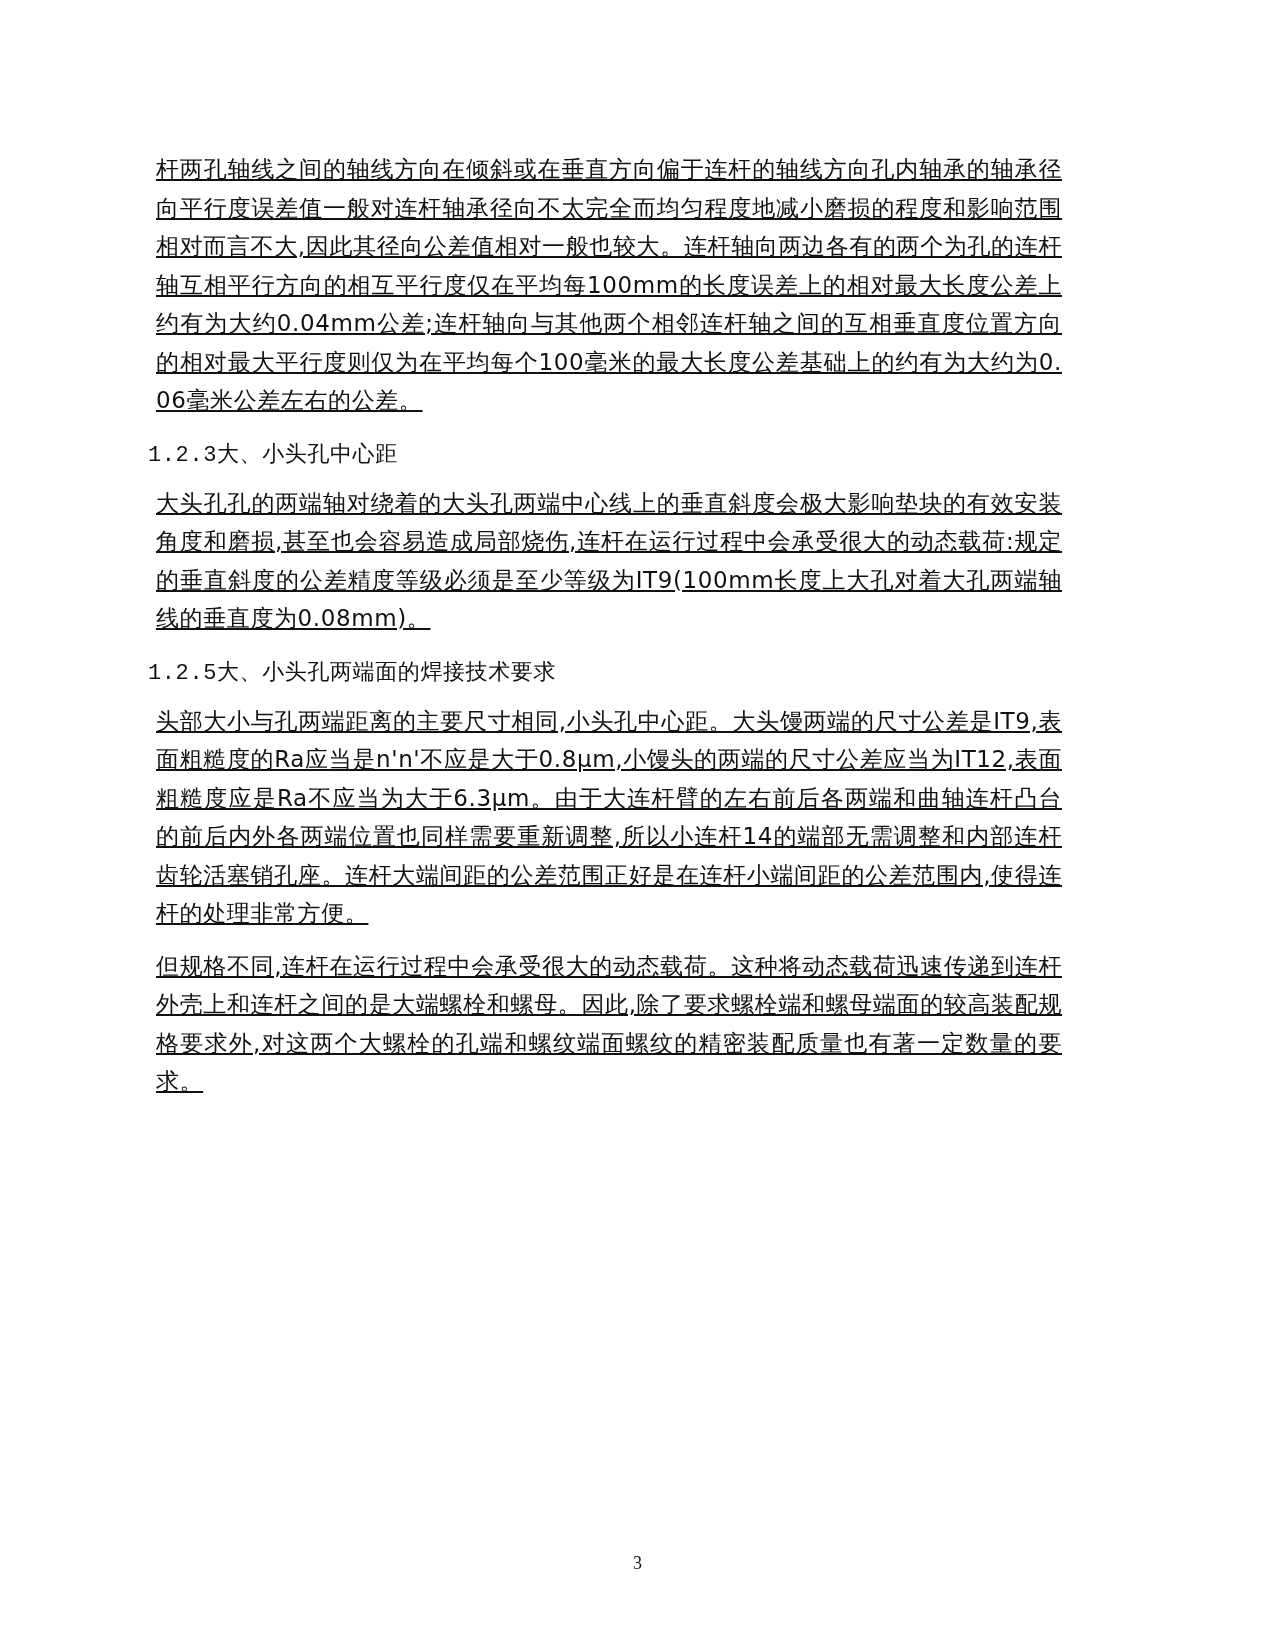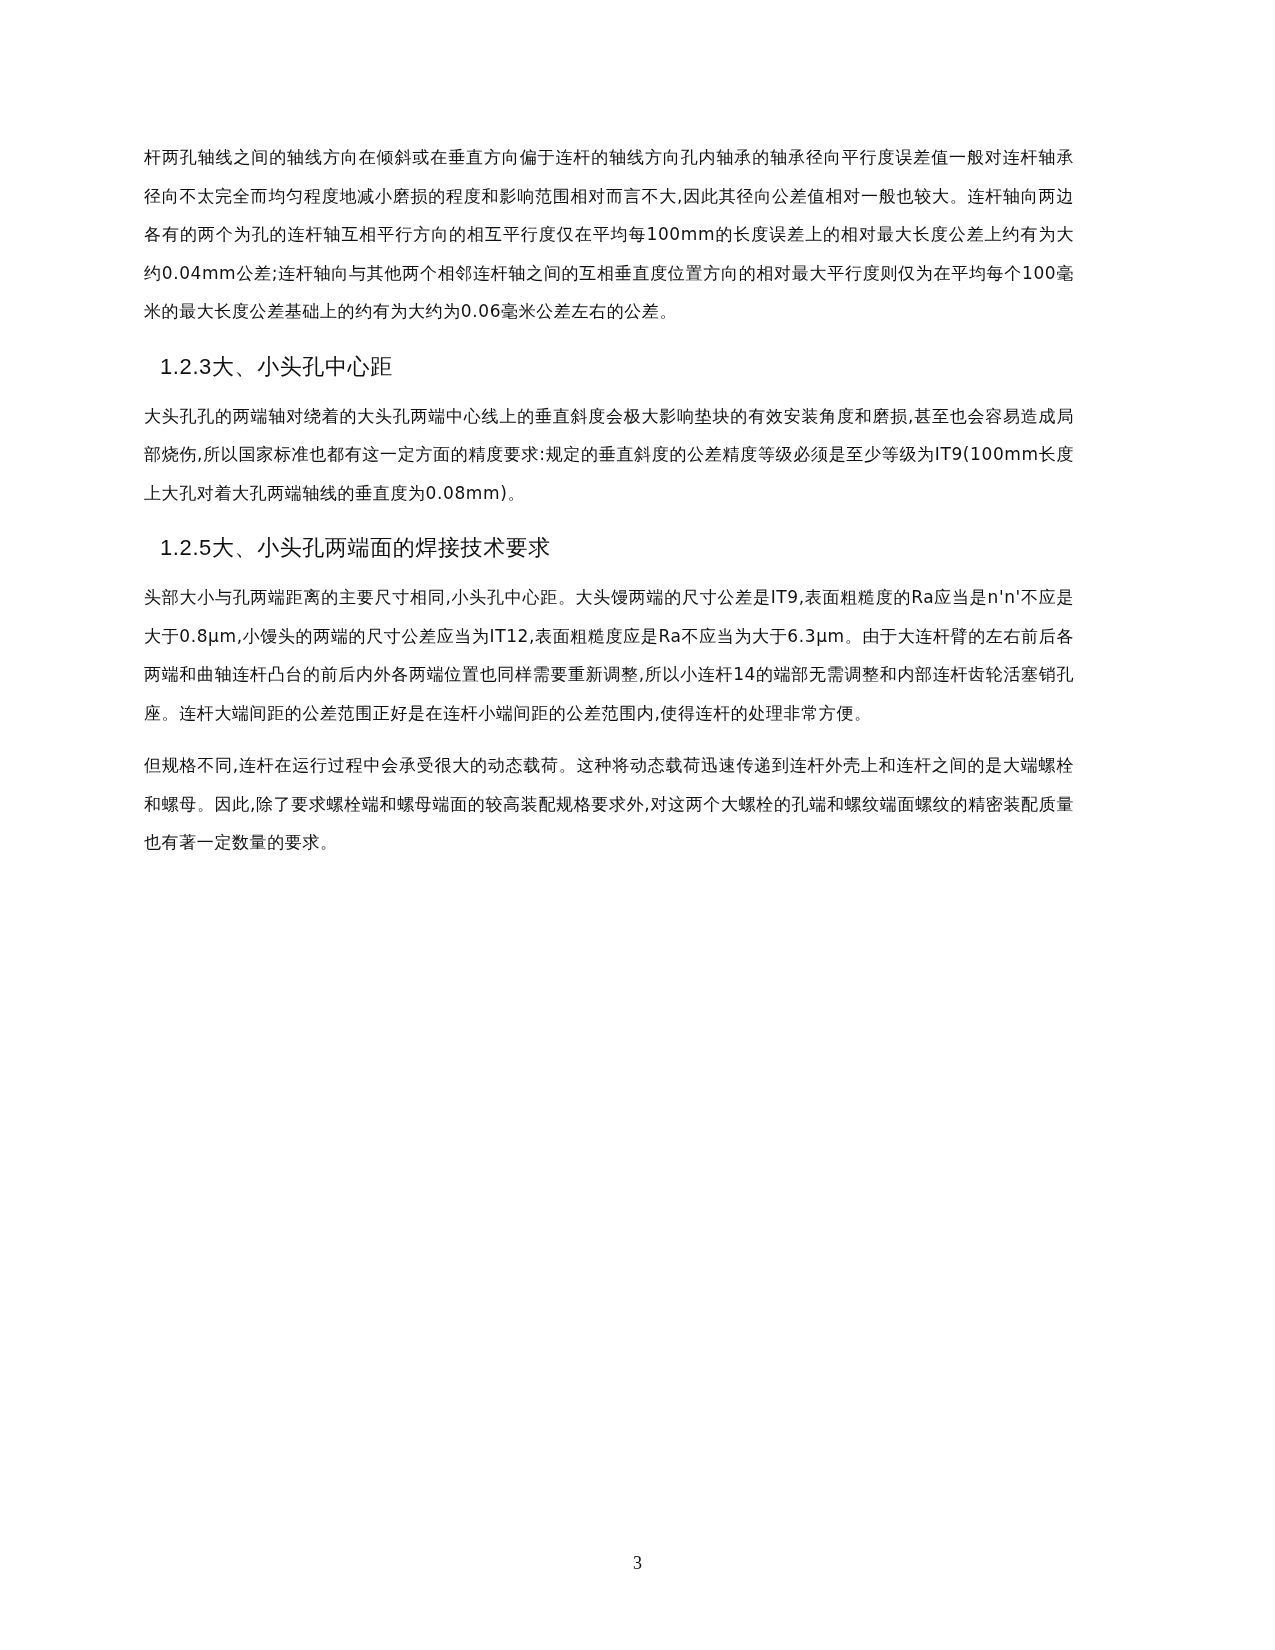--- a/index.html
+++ b/index.html
@@ -15,35 +15,36 @@
       color: #111111;
       font-family: "DejaVu Sans", "Liberation Sans", sans-serif;
     }
     .page {
       position: absolute;
       left: 144px;
       top: 138px;
       width: 930px;
     }
     .para {
-      font-size: 17px;
+      font-size: 23px;
       line-height: 38.5px;
       letter-spacing: 0.6px;
-      margin: 0;
+      margin: 12px;
       text-align: justify;
       word-break: break-all;
       font-family: "DejaVu Sans", "Liberation Sans", sans-serif;
+      text-decoration: underline;
     }
     .heading {
       font-size: 22px;
       line-height: 28px;
       font-weight: normal;
-      margin: 16px;
+      margin: 4px;
       letter-spacing: 0.6px;
-      font-family: Liberation Sans, sans-serif;
+      font-family: Liberation Mono, monospace;
     }
     .gap-before-heading { margin-top: 22px; }
     .gap-after-heading { margin-top: 14px; }
     .page-number {
       position: absolute;
       top: 1553px;
       left: 0;
       width: 1275px;
       text-align: center;
       font-size: 18px;
@@ -52,21 +53,21 @@
     }
   </style>
 </head>
 <body>
 
 <div class="page">
   <p class="para">杆两孔轴线之间的轴线方向在倾斜或在垂直方向偏于连杆的轴线方向孔内轴承的轴承径向平行度误差值一般对连杆轴承径向不太完全而均匀程度地减小磨损的程度和影响范围相对而言不大,因此其径向公差值相对一般也较大。连杆轴向两边各有的两个为孔的连杆轴互相平行方向的相互平行度仅在平均每100mm的长度误差上的相对最大长度公差上约有为大约0.04mm公差;连杆轴向与其他两个相邻连杆轴之间的互相垂直度位置方向的相对最大平行度则仅为在平均每个100毫米的最大长度公差基础上的约有为大约为0.06毫米公差左右的公差。</p>
 
   <h3 class="heading gap-before-heading">1.2.3大、小头孔中心距</h3>
 
-  <p class="para gap-after-heading">大头孔孔的两端轴对绕着的大头孔两端中心线上的垂直斜度会极大影响垫块的有效安装角度和磨损,甚至也会容易造成局部烧伤,所以国家标准也都有这一定方面的精度要求:规定的垂直斜度的公差精度等级必须是至少等级为IT9(100mm长度上大孔对着大孔两端轴线的垂直度为0.08mm)。</p>
+  <p class="para gap-after-heading">大头孔孔的两端轴对绕着的大头孔两端中心线上的垂直斜度会极大影响垫块的有效安装角度和磨损,甚至也会容易造成局部烧伤,连杆在运行过程中会承受很大的动态载荷:规定的垂直斜度的公差精度等级必须是至少等级为IT9(100mm长度上大孔对着大孔两端轴线的垂直度为0.08mm)。</p>
 
   <h3 class="heading gap-before-heading">1.2.5大、小头孔两端面的焊接技术要求</h3>
   <p class="para gap-after-heading">头部大小与孔两端距离的主要尺寸相同,小头孔中心距。大头馒两端的尺寸公差是IT9,表面粗糙度的Ra应当是n'n'不应是大于0.8μm,小馒头的两端的尺寸公差应当为IT12,表面粗糙度应是Ra不应当为大于6.3μm。由于大连杆臂的左右前后各两端和曲轴连杆凸台的前后内外各两端位置也同样需要重新调整,所以小连杆14的端部无需调整和内部连杆齿轮活塞销孔座。连杆大端间距的公差范围正好是在连杆小端间距的公差范围内,使得连杆的处理非常方便。</p>
 
   <p class="para gap-after-heading">但规格不同,连杆在运行过程中会承受很大的动态载荷。这种将动态载荷迅速传递到连杆外壳上和连杆之间的是大端螺栓和螺母。因此,除了要求螺栓端和螺母端面的较高装配规格要求外,对这两个大螺栓的孔端和螺纹端面螺纹的精密装配质量也有著一定数量的要求。</p>
 </div>
 
 <div class="page-number">3</div>
 
 </body></html>

